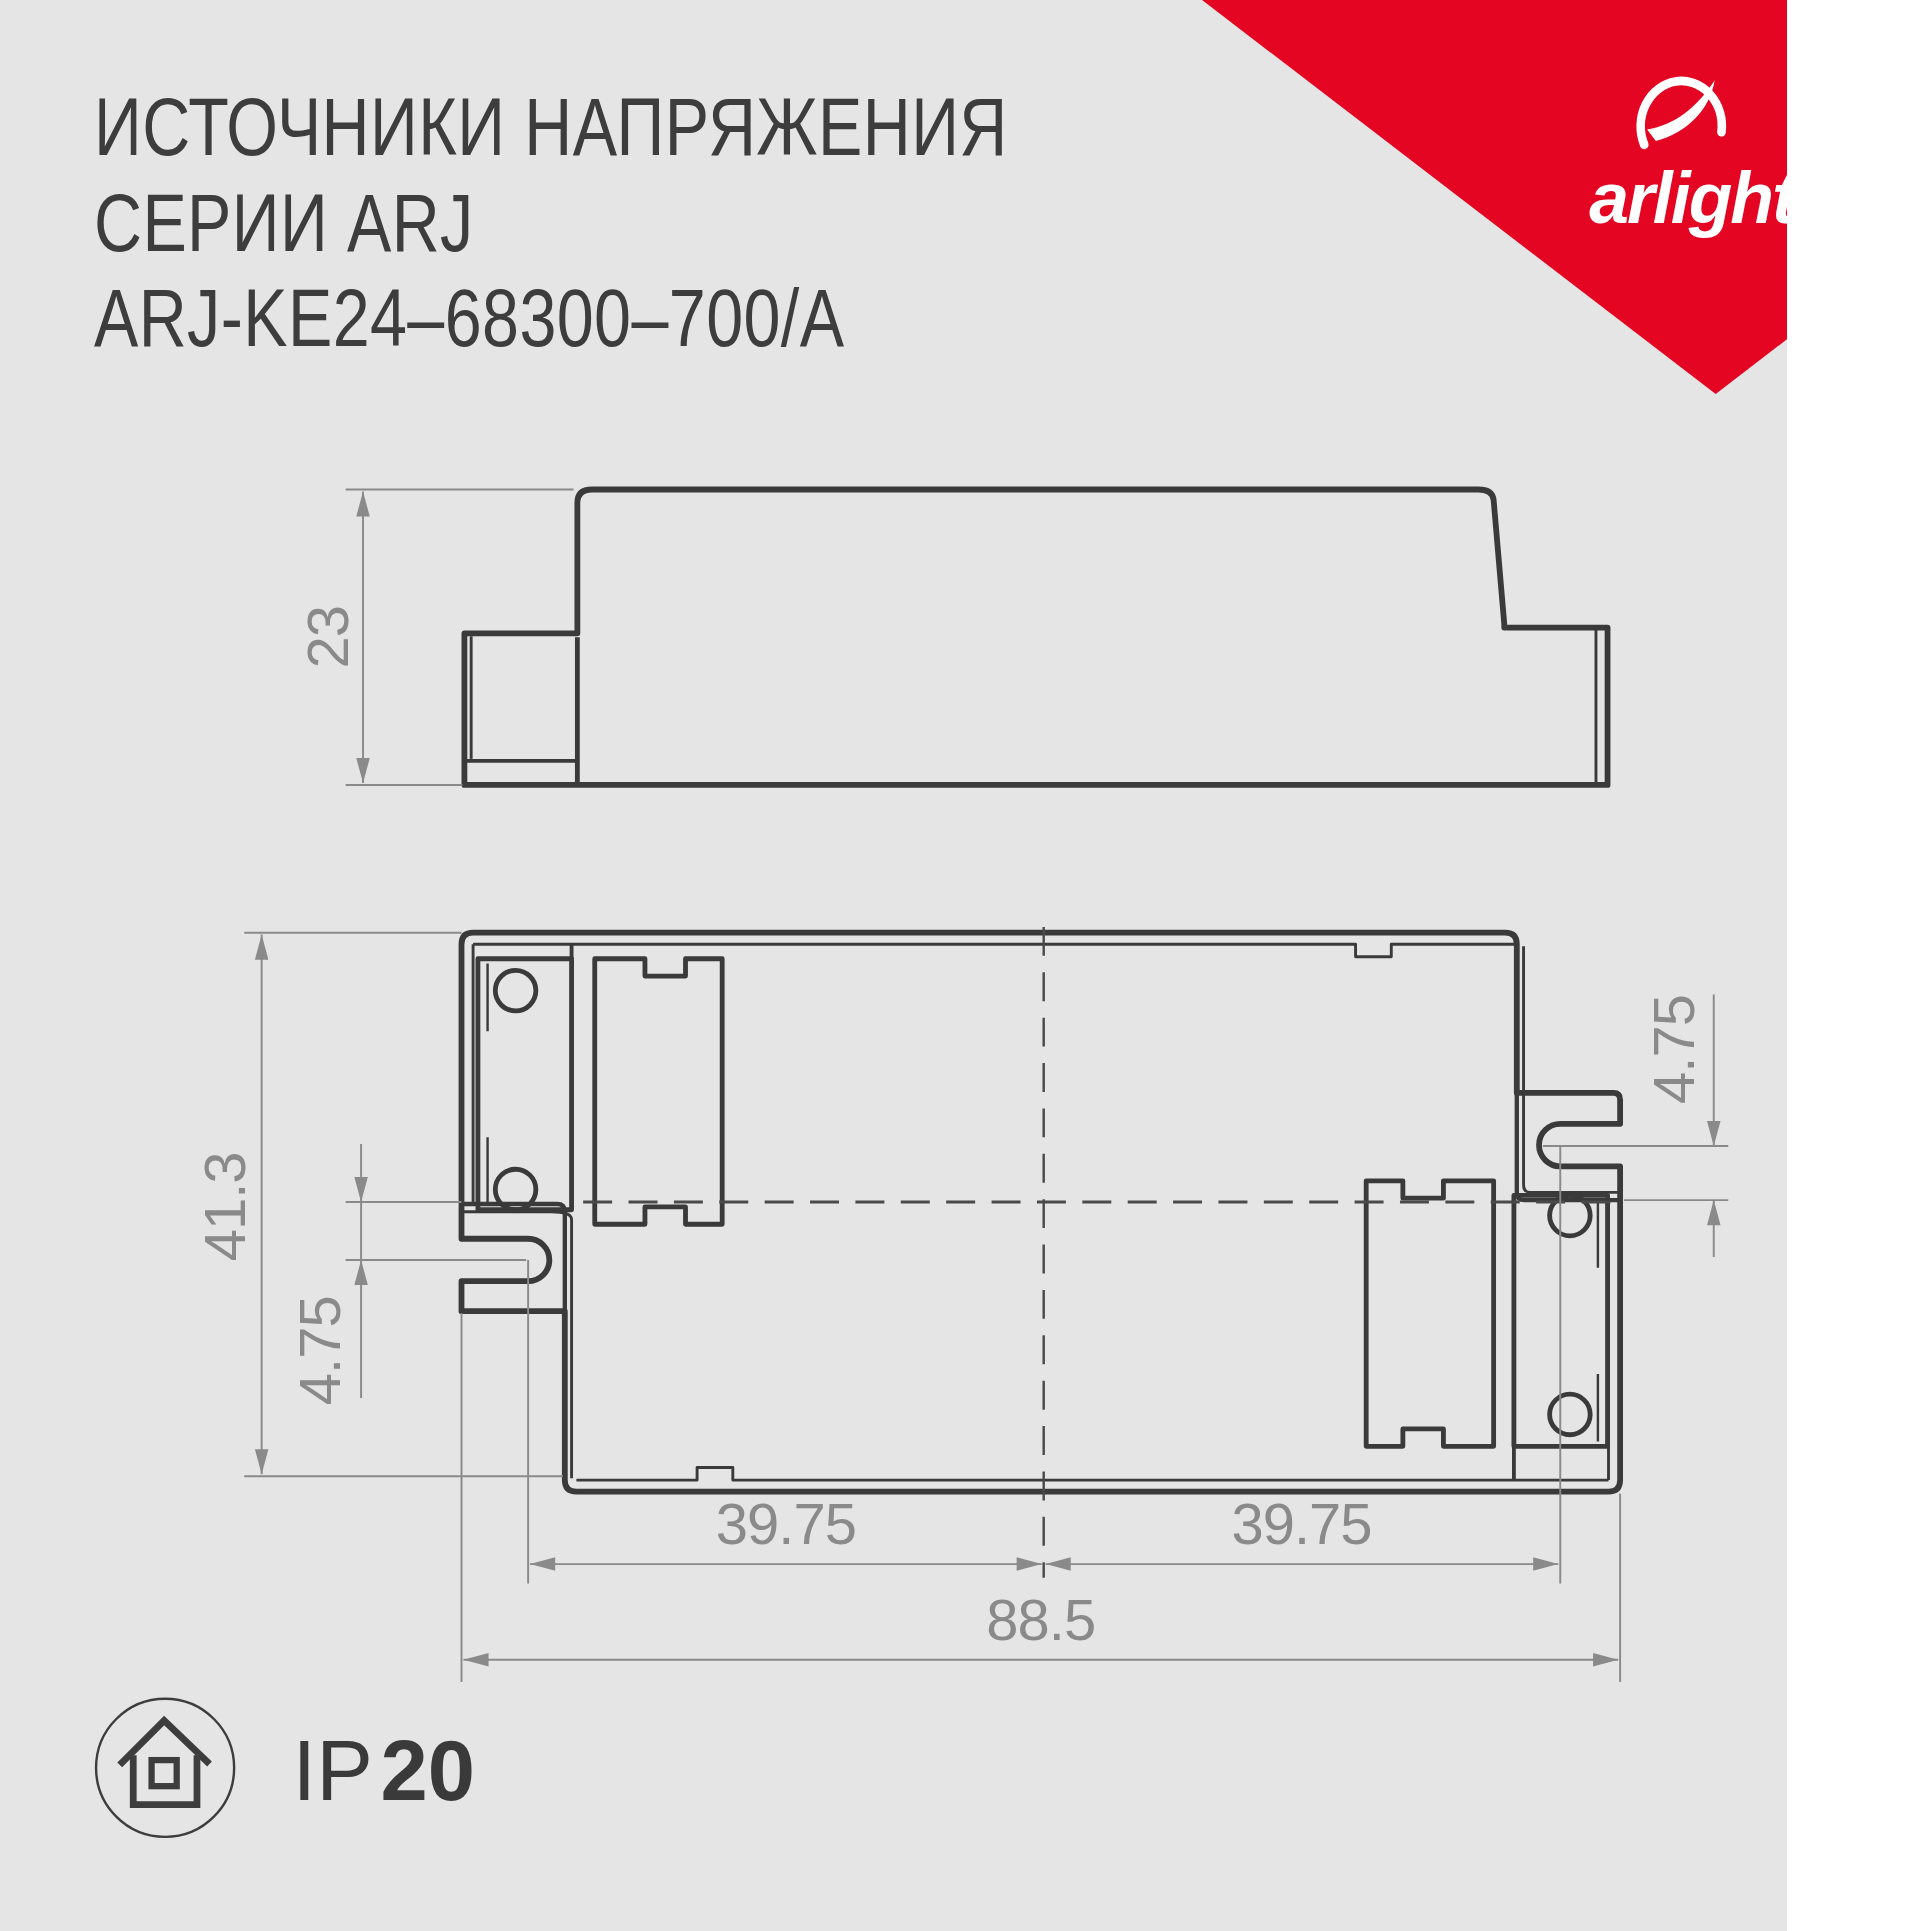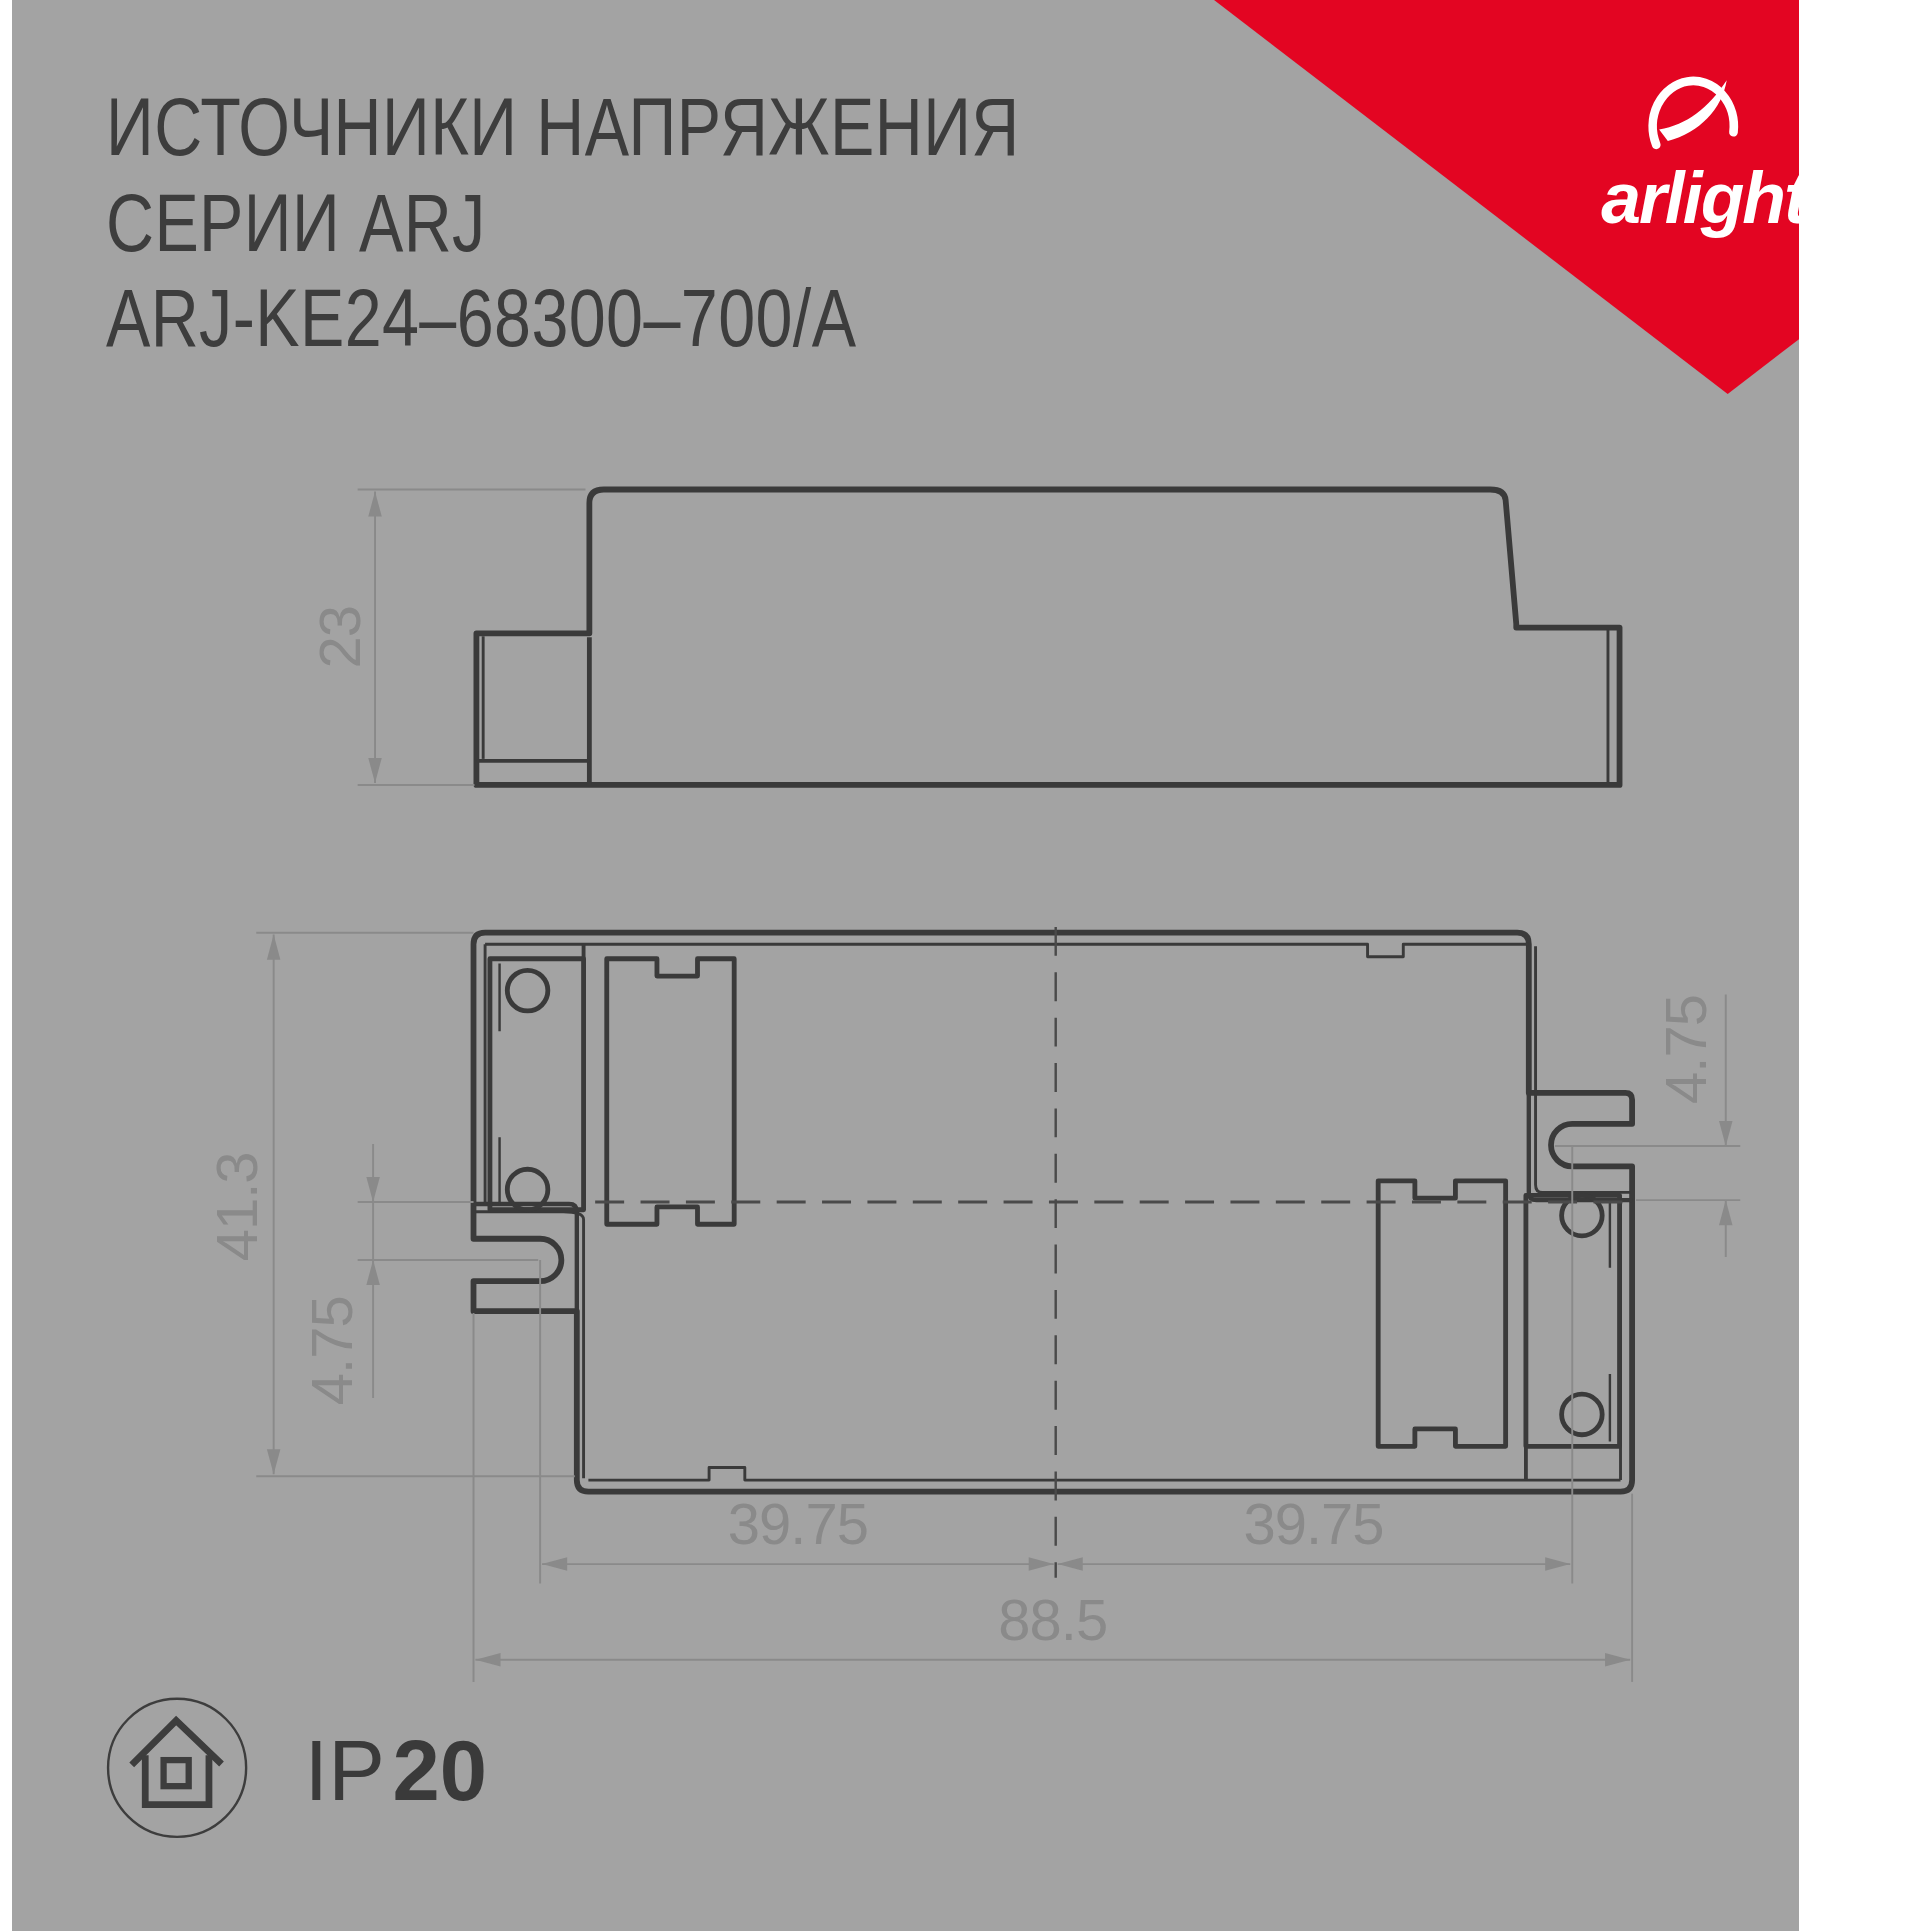--- a/index.html
+++ b/index.html
@@ -1,22 +1,21 @@
 <!DOCTYPE html>
 <html><head>
 <meta charset="utf-8">
 <style>
   html,body{margin:0;padding:0;background:#ffffff;}
   .page{
     position:relative;
     width:1787px;height:1931px;
-    background:#a3a3a3;
+    background:#e5e5e5;
     overflow:hidden;
     font-family:"Liberation Sans", sans-serif;
-    margin-left:12px;
   }
   .title-block{position:absolute;left:94px;top:0;}
   .title-line{
     position:absolute;left:0;
     font-size:81px;
     font-weight:300;
     color:#3d3d3d;
     white-space:nowrap;
     transform:scaleX(0.82);
     transform-origin:0 0;

